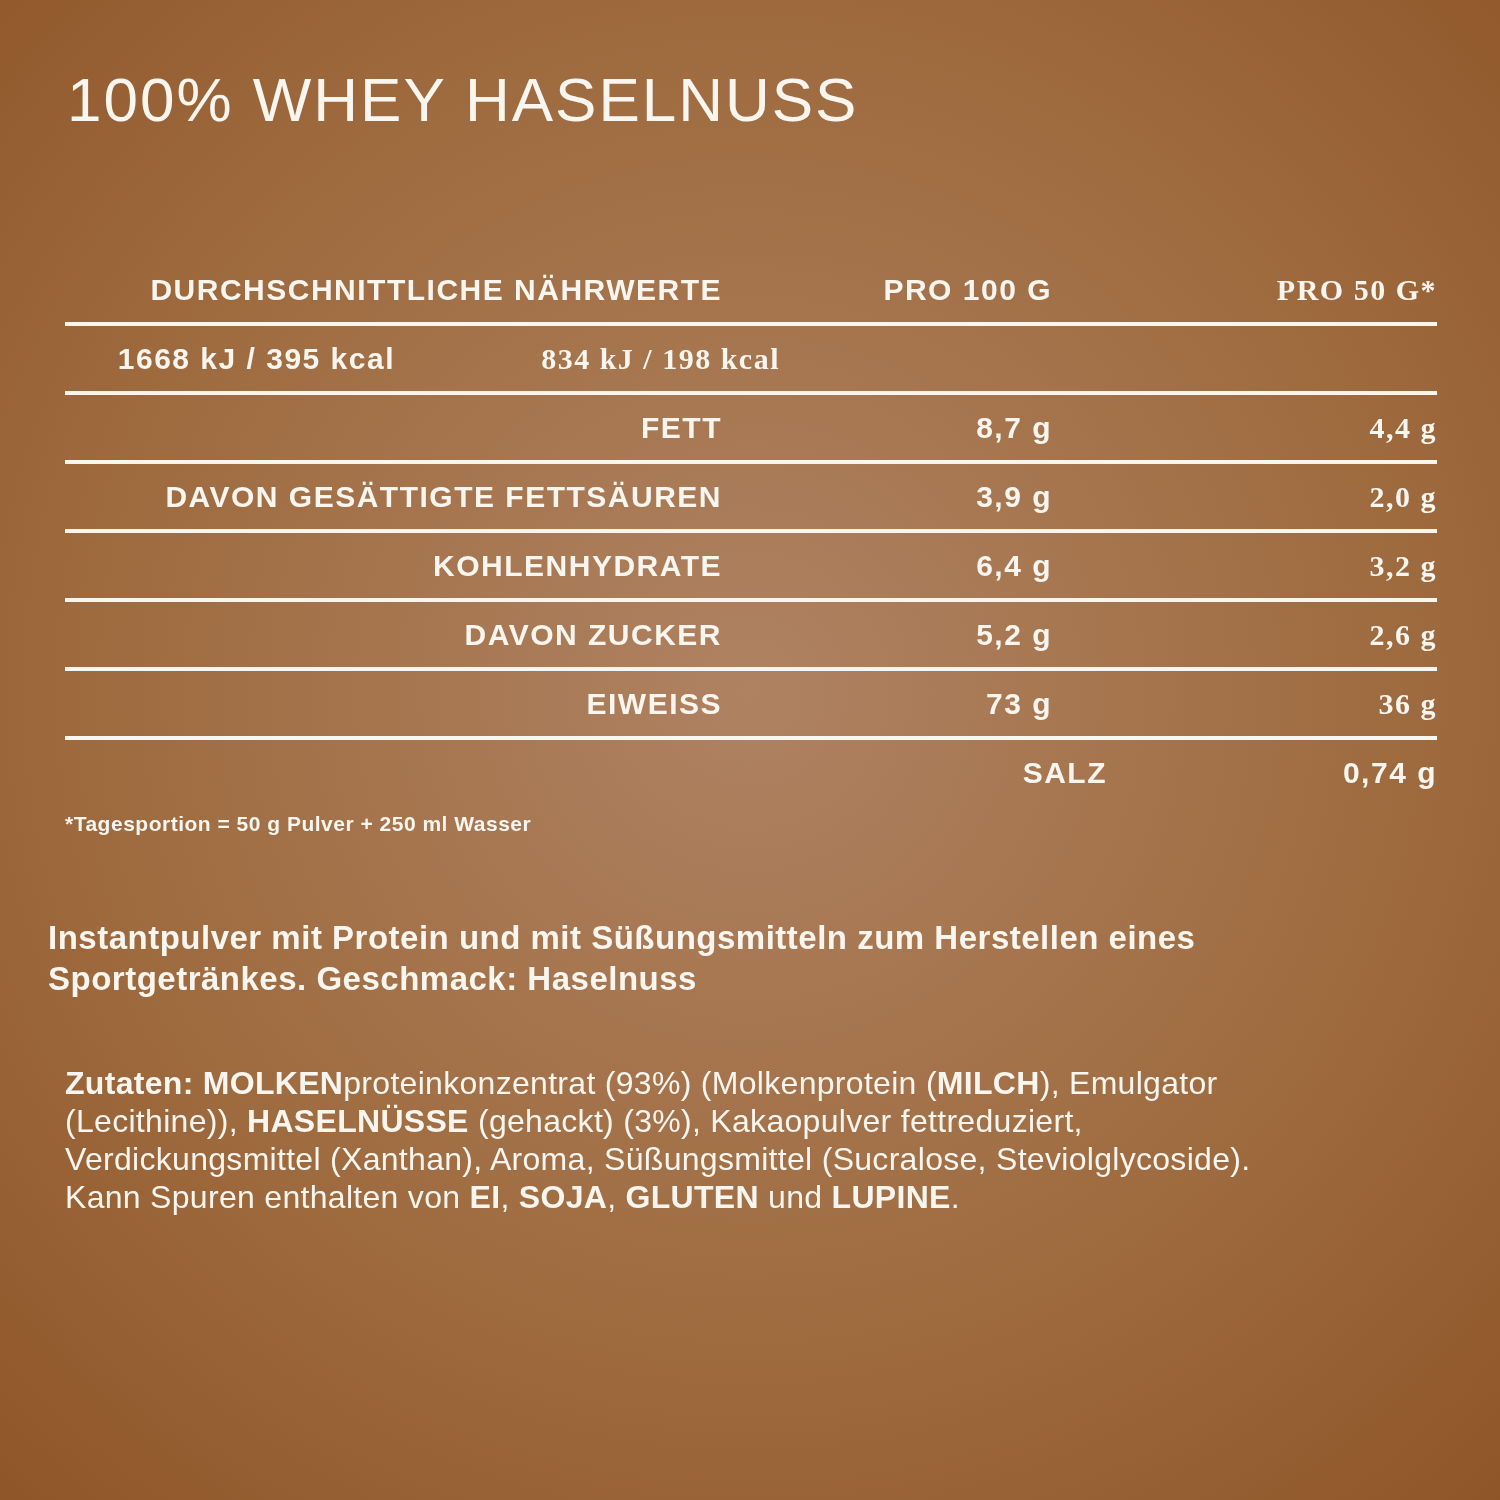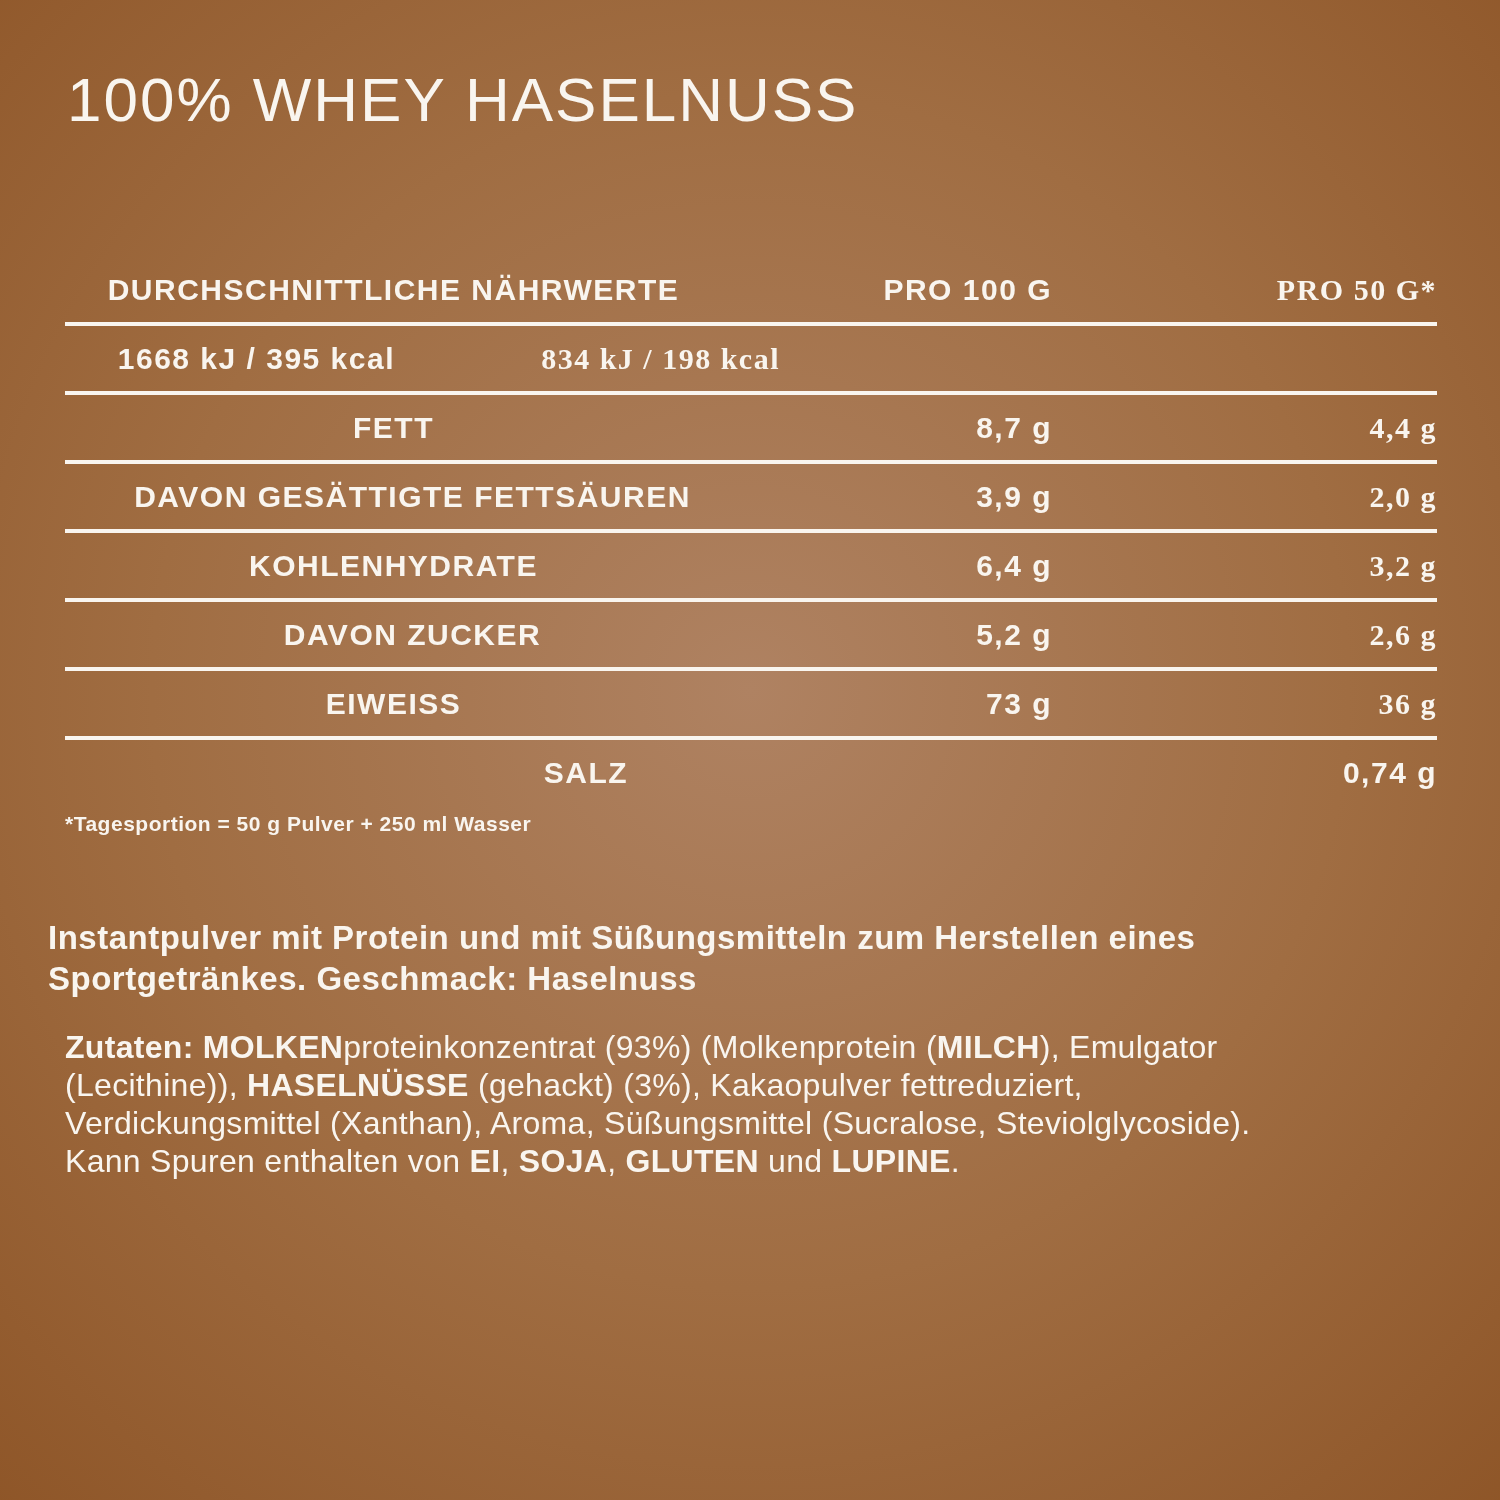--- a/index.html
+++ b/index.html
@@ -34,21 +34,21 @@
   }
   .row {
     display: flex;
     align-items: center;
     height: 65px;
     font-size: 30px;
     font-weight: 700;
     letter-spacing: 1.5px;
   }
   .row.header { height: 64px; }
-  .cell.label { flex: 1; text-align: center; }
+  .cell.label { flex: 1; text-align: right; }
   .cell.label.indent { padding-left: 38px; }
   .cell.v1 { width: 330px; text-align: right; white-space: nowrap; }
   .cell.v2 { width: 385px; text-align: right; white-space: nowrap; font-family: Liberation Serif, serif; }
   .divider {
     height: 4px;
     width: 100%;
     background: #f9f5ef;
   }
   .footnote {
     position: absolute;
@@ -67,21 +67,21 @@
     margin: 0;
     font-size: 33px;
     font-weight: 700;
     line-height: 41px;
     letter-spacing: 0.5px;
     white-space: pre-wrap;
   }
   .ingredients {
     position: absolute;
     left: 65px;
-    top: 1028px;
+    top: 1064px;
     width: 1420px;
     margin: 0;
     font-size: 32px;
     font-weight: 400;
     line-height: 38px;
     letter-spacing: 0.3px;
     white-space: pre-wrap;
   }
   .ingredients .b { font-weight: 700; }
 </style>

